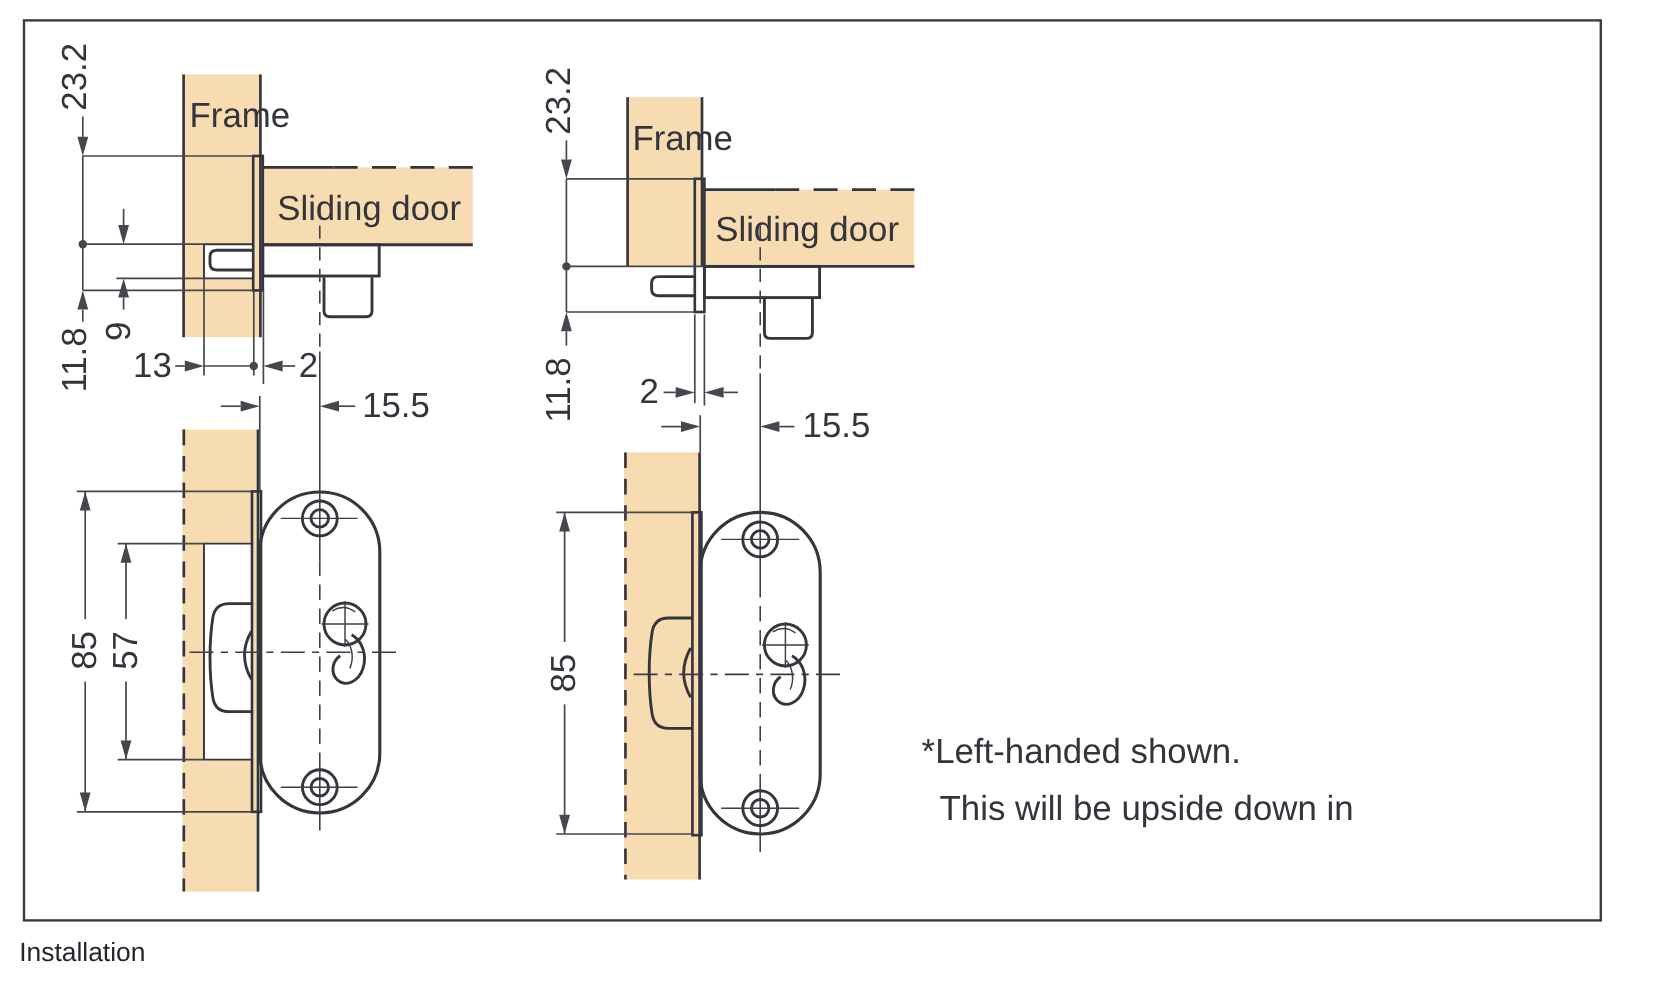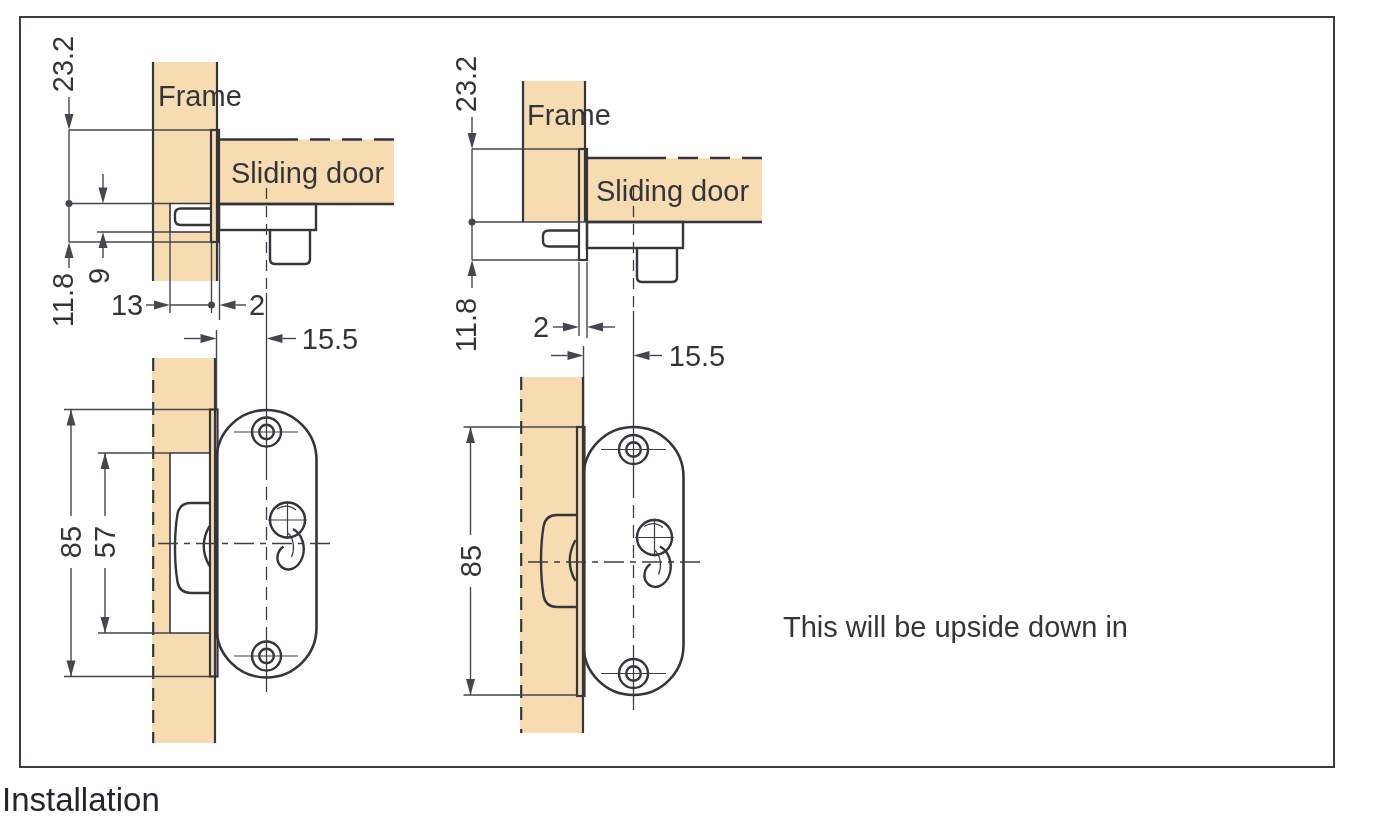--- a/index.html
+++ b/index.html
@@ -15,21 +15,21 @@
   .oln3{stroke:#34353d;fill:none;stroke-width:2.6;}
   .thin{stroke:#34353d;fill:none;stroke-width:1.6;}
   .dim{stroke:#45464e;fill:none;stroke-width:1.4;}
   .cl{stroke:#3c3d45;fill:none;stroke-width:1.3;}
   .xh{stroke:#3c3d45;fill:none;stroke-width:1.2;}
   .dimfill{fill:#45464e;stroke:none;}
   text.dtxt{font-family:"Liberation Sans",sans-serif;font-size:29px;fill:#33343c;}
   text.lbl{font-family:"Liberation Sans",sans-serif;font-size:29px;fill:#33343c;}
   .note{position:absolute;left:768px;top:604px;font-size:29px;line-height:47px;color:#33343c;}
   .note .ind{padding-left:15px;text-align:right;}
-  .caption{position:absolute;left:2px;top:781px;font-size:33px;color:#25252d;}
+  .caption{position:absolute;left:16px;top:781px;font-size:22px;color:#25252d;}
 </style>
 </head>
 <body>
 
 <div class="page">
   <div class="diagram-box"></div>
 
   <svg width="1391" height="827" viewBox="0 0 1391 827">
 
     <g>
@@ -246,17 +246,18 @@
       <line class="dim" x1="463.5" y1="695" x2="577" y2="695"></line>
       <line class="dim" x1="470.5" y1="427" x2="470.5" y2="695"></line>
       <polygon class="dimfill" points="470.5,427 466,443 475,443"></polygon>
       <polygon class="dimfill" points="470.5,695 466,679 475,679"></polygon>
       <rect x="458.5" y="535" width="24" height="52" fill="#ffffff"></rect>
       <text class="dtxt" transform="translate(470.5,561) rotate(-90)" text-anchor="middle" dominant-baseline="central">85</text>
     </g>
   </svg>
 
   <div class="note">
+    <div><span>*</span><span>Left-handed shown.</span></div>
     <div class="ind">This will be upside down in</div>
   </div>
 
   <div class="caption">Installation</div>
 </div>
 
 </body></html>

